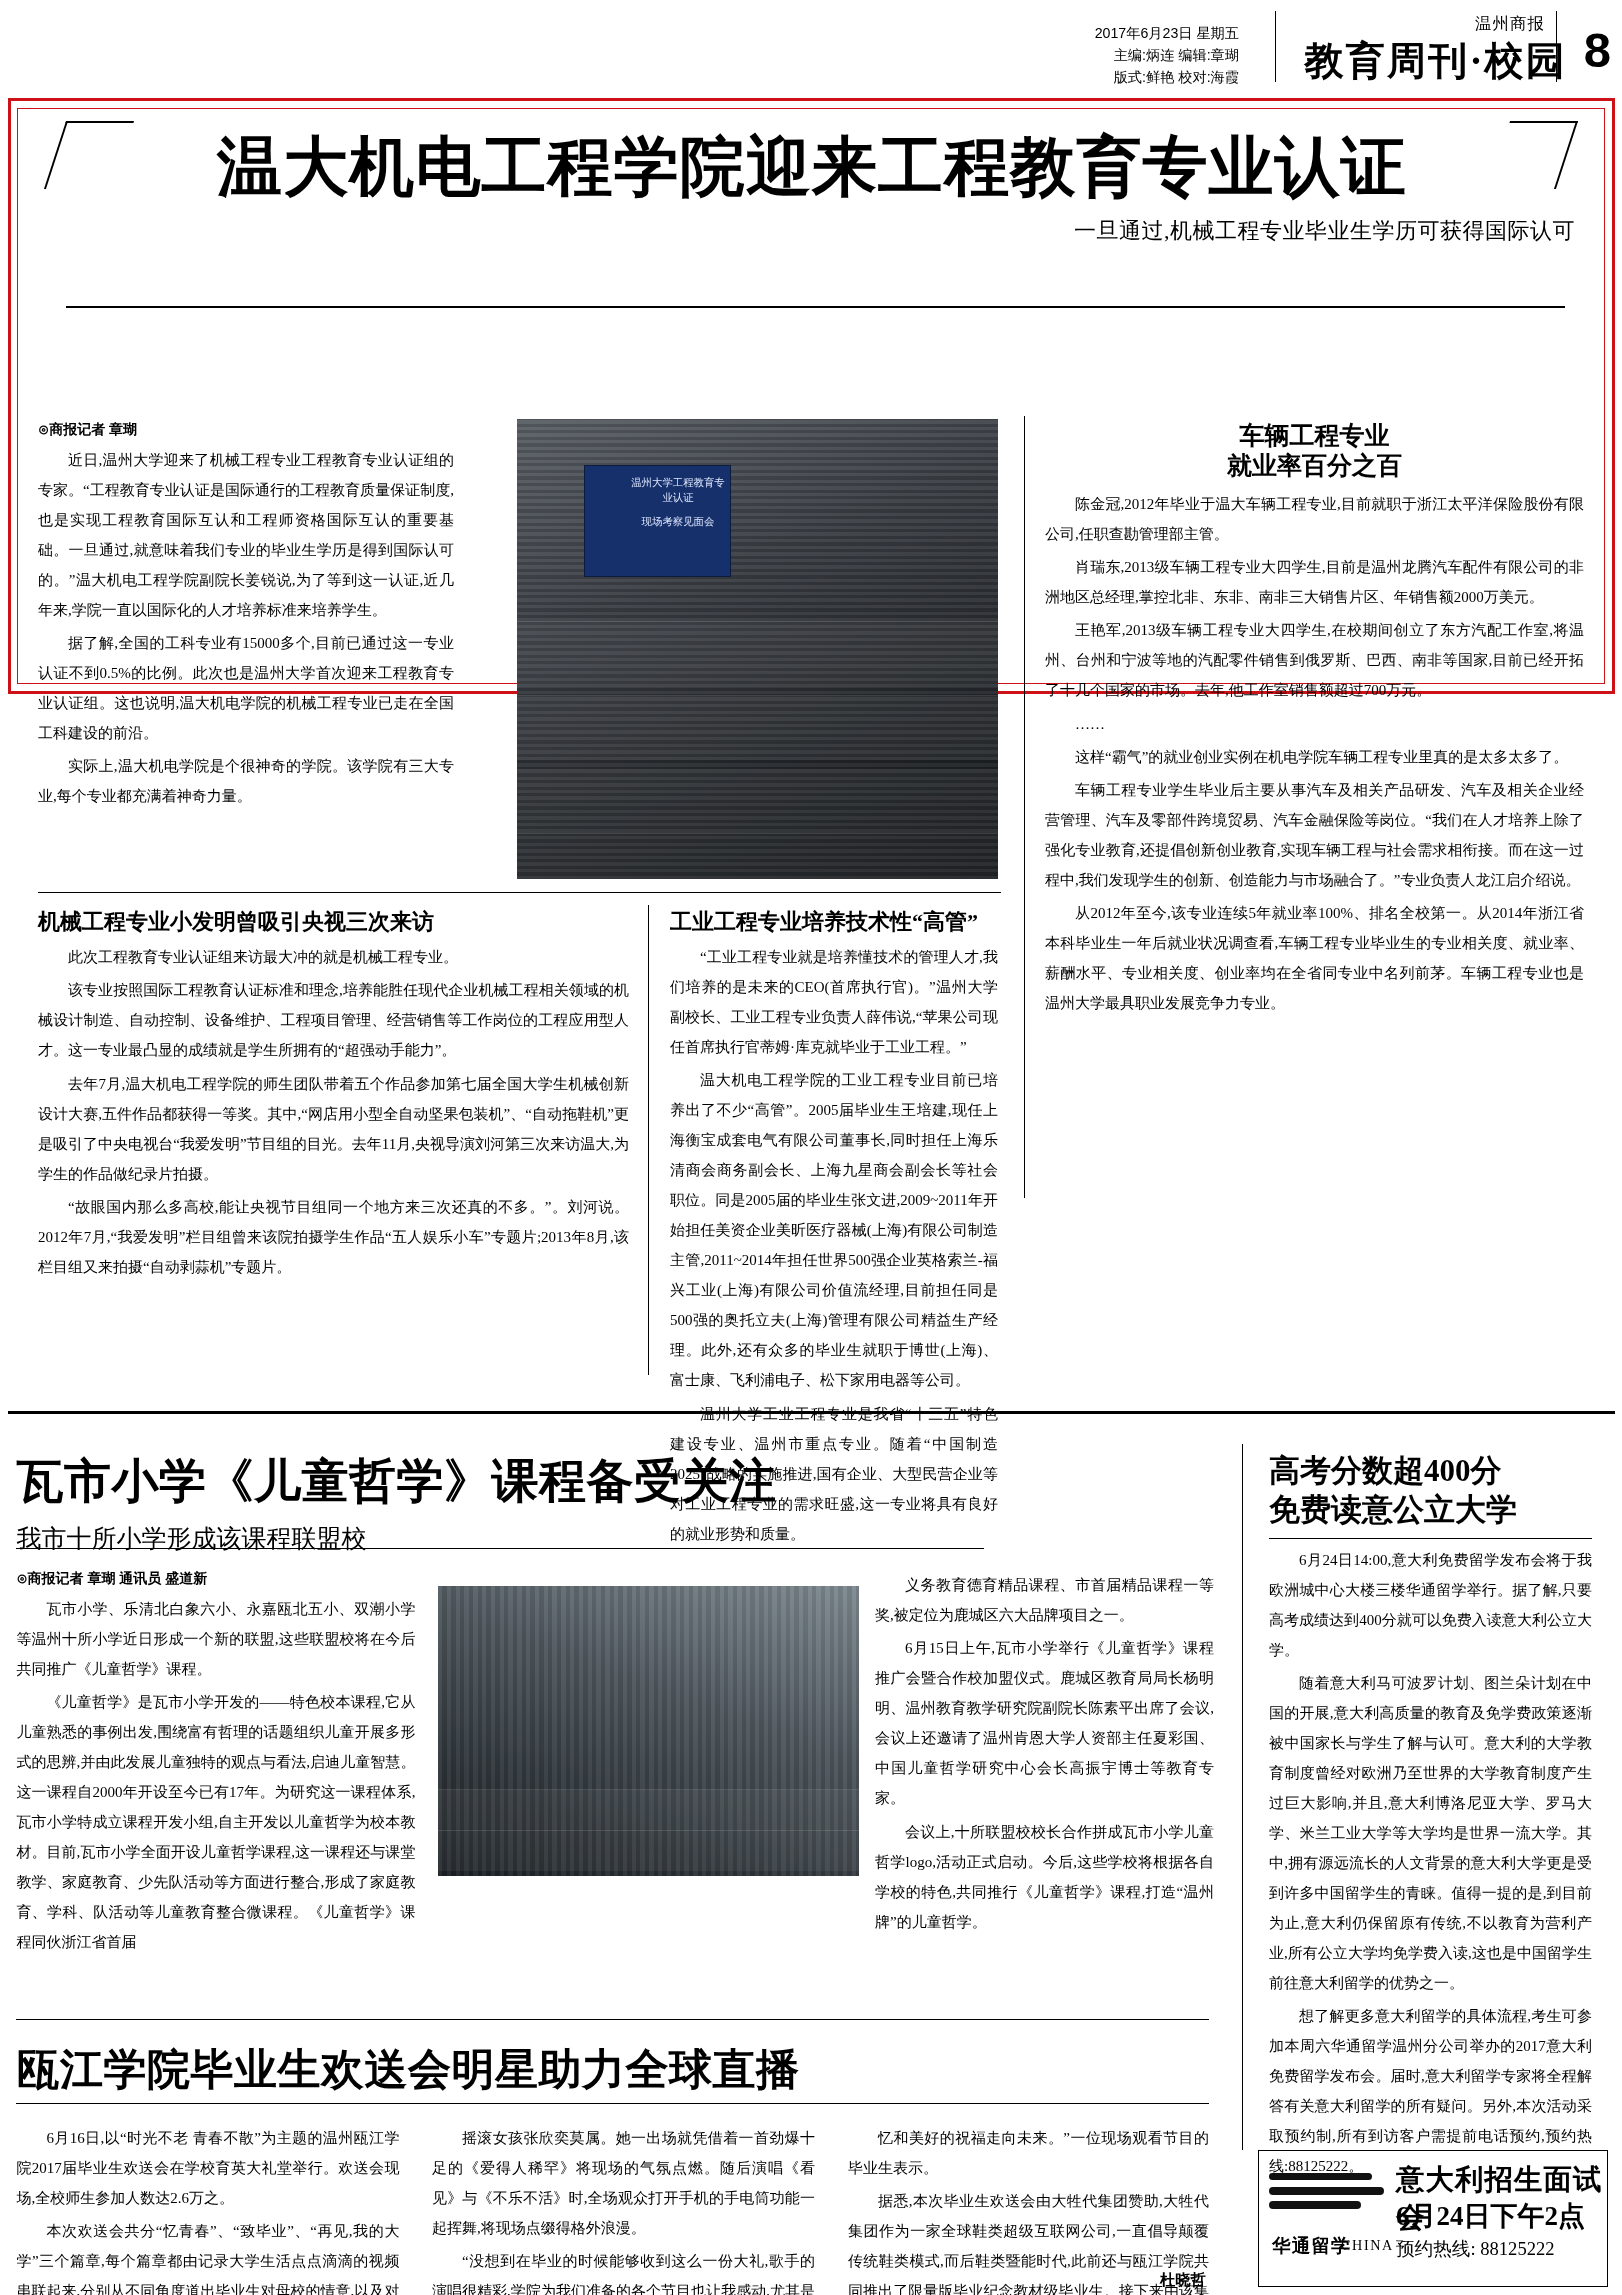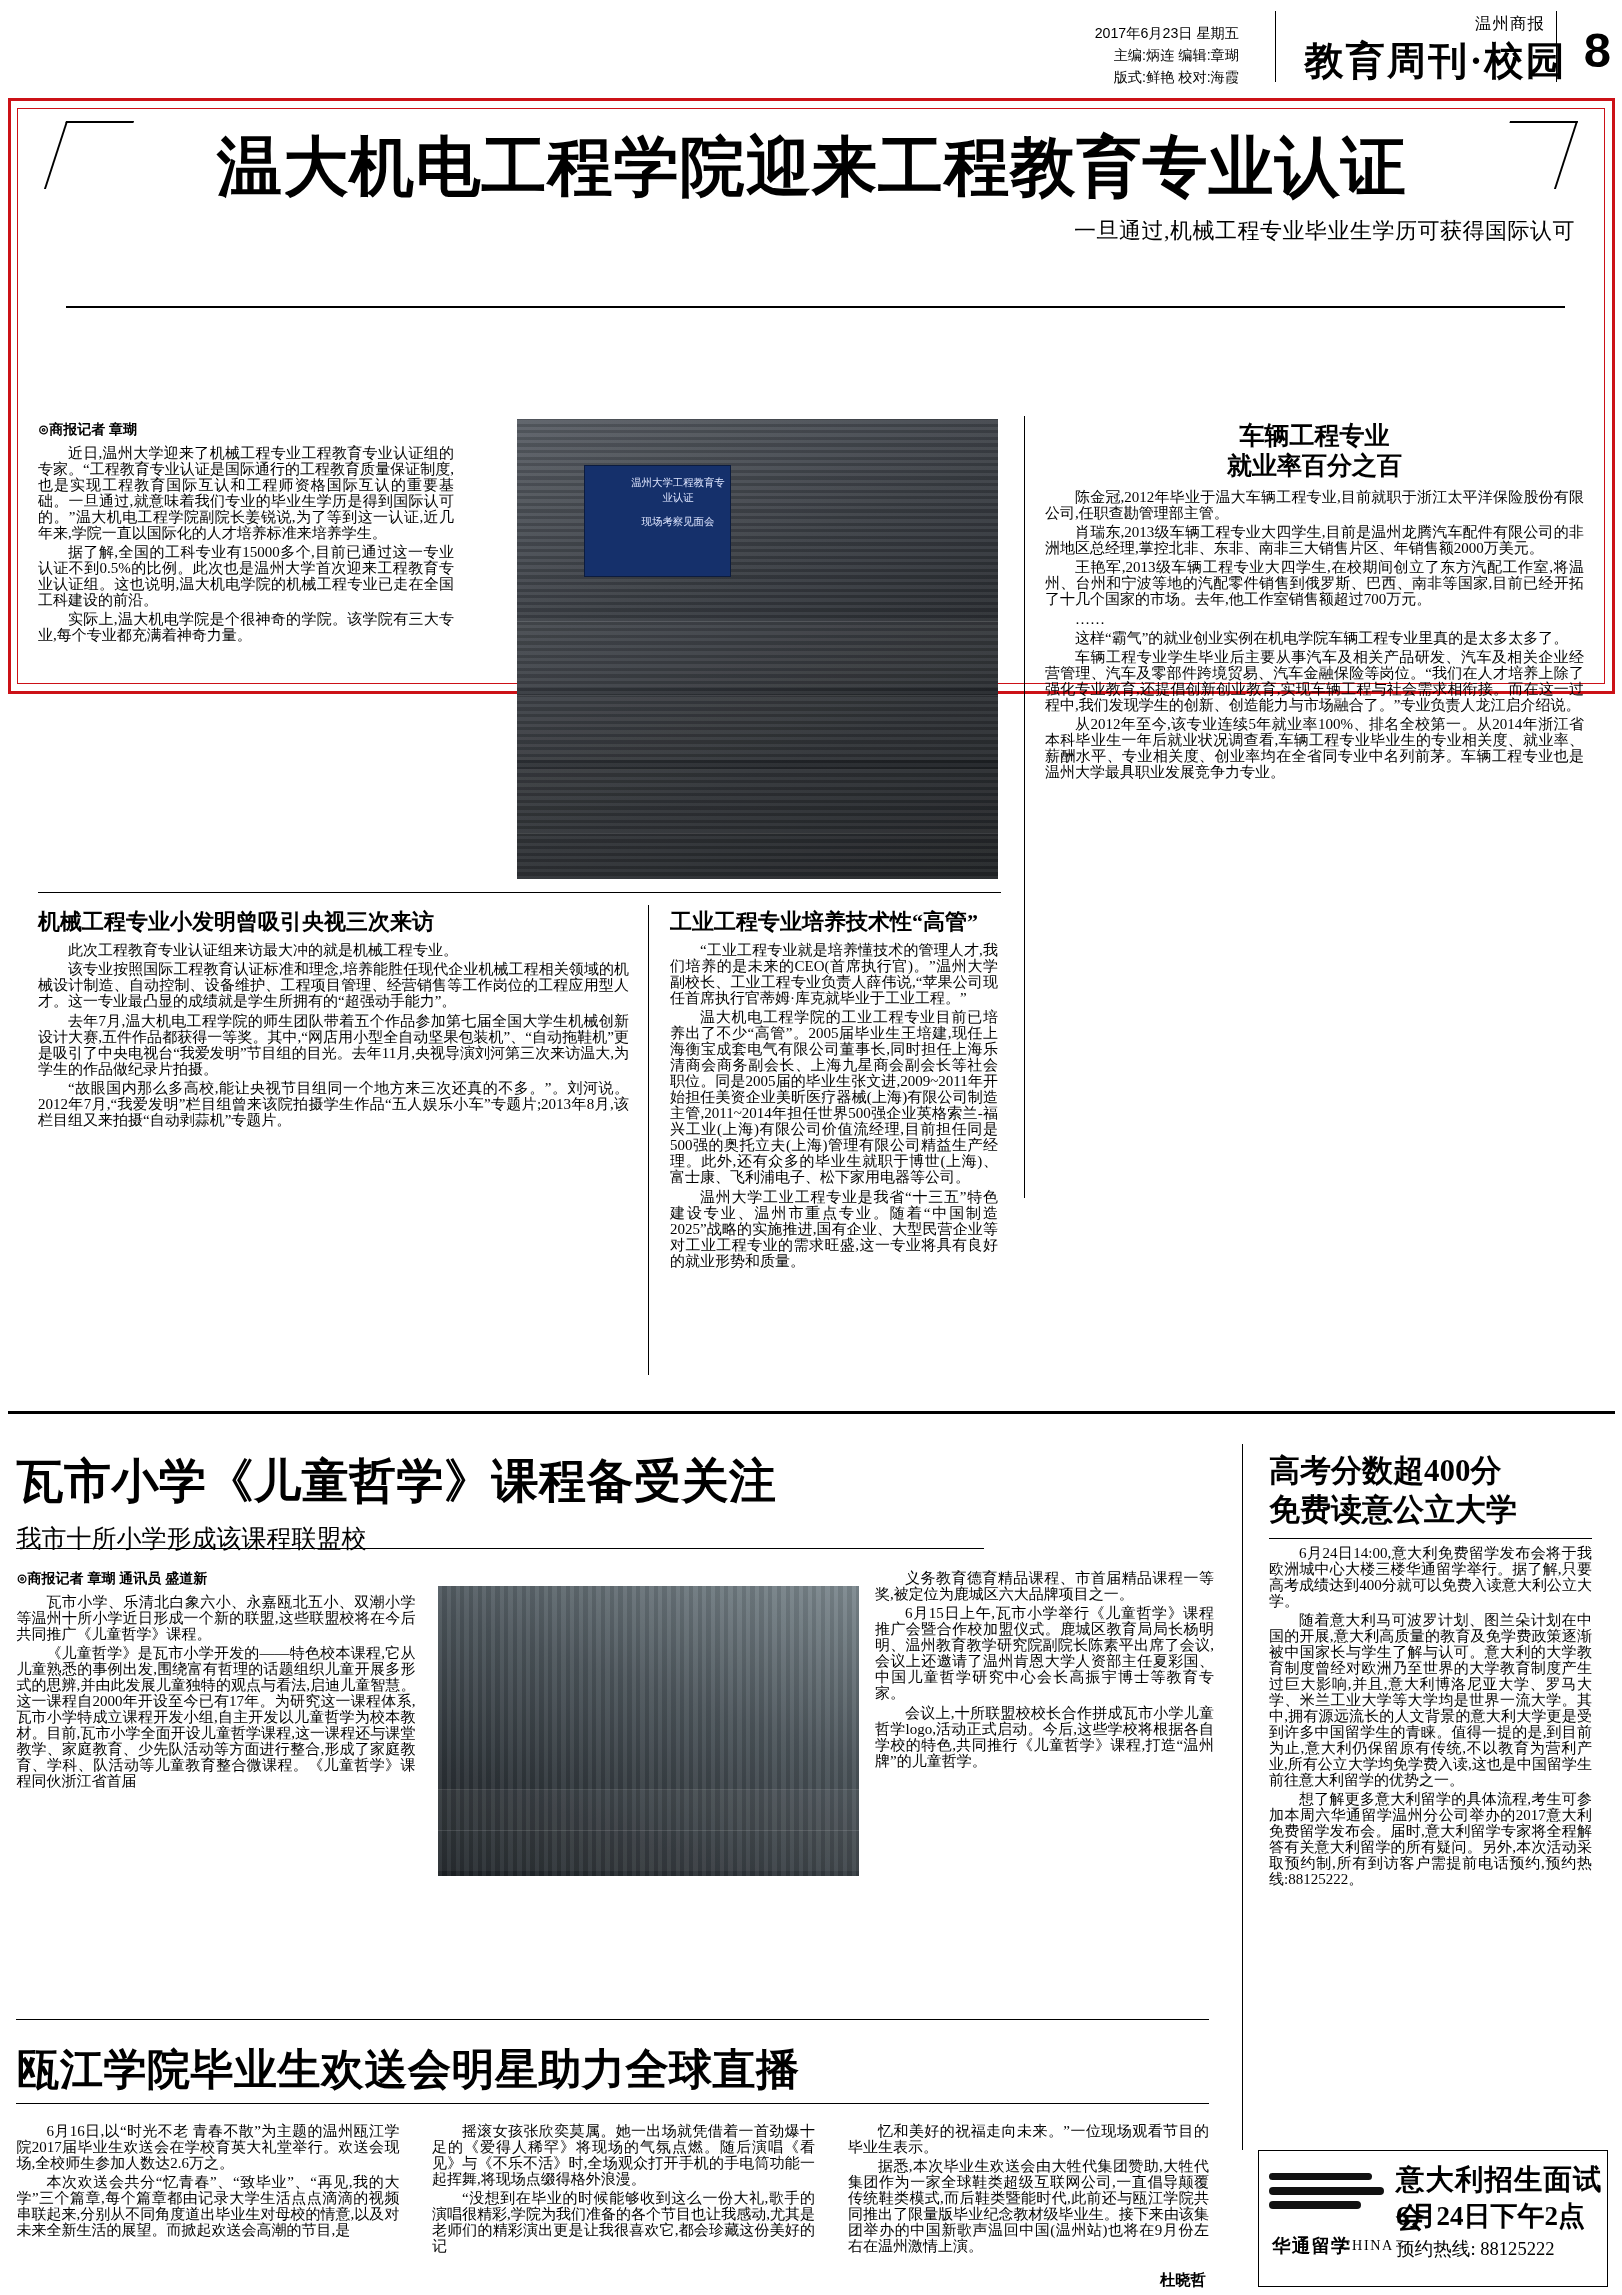--- a/index.html
+++ b/index.html
@@ -22,21 +22,21 @@
   .hl-wrap{position:absolute;left:49px;top:131px;width:1526px;}
   .headline{font-size:65px;font-weight:bold;letter-spacing:1.1px;line-height:1.12;font-family:Liberation Sans, sans-serif;text-align:center;}
   .subhead{font-size:22px;margin-top:12px;text-align:right;letter-spacing:0.5px;}
   .hl-corner{position:absolute;left:55px;top:121px;width:66px;height:66px;border-left:2.7px solid #000;border-top:2.7px solid #000;transform:skewX(-18deg);}
   .hl-corner2{position:absolute;right:55px;top:121px;width:66px;height:66px;border-right:2.7px solid #000;border-top:2.7px solid #000;transform:skewX(-18deg);}
   .hl-underline{position:absolute;left:66px;top:306px;width:1499px;height:2.2px;background:#000;}
 
   .col-rule{position:absolute;background:#000;width:1.1px;}
 
   .byline{font-size:14px;font-weight:bold;margin-bottom:5.5px;font-family:"Liberation Sans",sans-serif;}
-  p.body{font-size:15px;line-height:16px;text-indent:2em;margin:0 0 3.3px 0;text-align:justify;text-justify:inter-ideograph;}
+  p.body{font-size:15px;line-height:30px;text-indent:2em;margin:0 0 3.3px 0;text-align:justify;text-justify:inter-ideograph;}
   .sechead{font-size:25px;font-weight:bold;line-height:1.2;margin-bottom:7.7px;text-align:center;}
   .sechead-sm{font-size:22px;font-weight:bold;line-height:1.25;margin-bottom:6.6px;}
 
   
   .photo{background:#2f3338;position:relative;overflow:hidden;}
   .photo .ph-stripes{position:absolute;inset:0;background:
      repeating-linear-gradient(0deg, rgba(255,255,255,.05) 0 3.3px, rgba(0,0,0,.10) 3.3px 6.6px),
      linear-gradient(160deg,#5a5f66 0%,#3a3e44 35%,#23262a 70%,#15181b 100%);}
   .photo .ph-screen{position:absolute;left:14%;top:10%;width:30%;height:24%;background:#15306b;border:1.6px solid #0c1c3f;}
   .photo .ph-screen span{display:block;color:#dfe6ff;font-size:10.4px;line-height:15.3px;text-align:center;padding-top:8.8px;margin-left:41px;}

